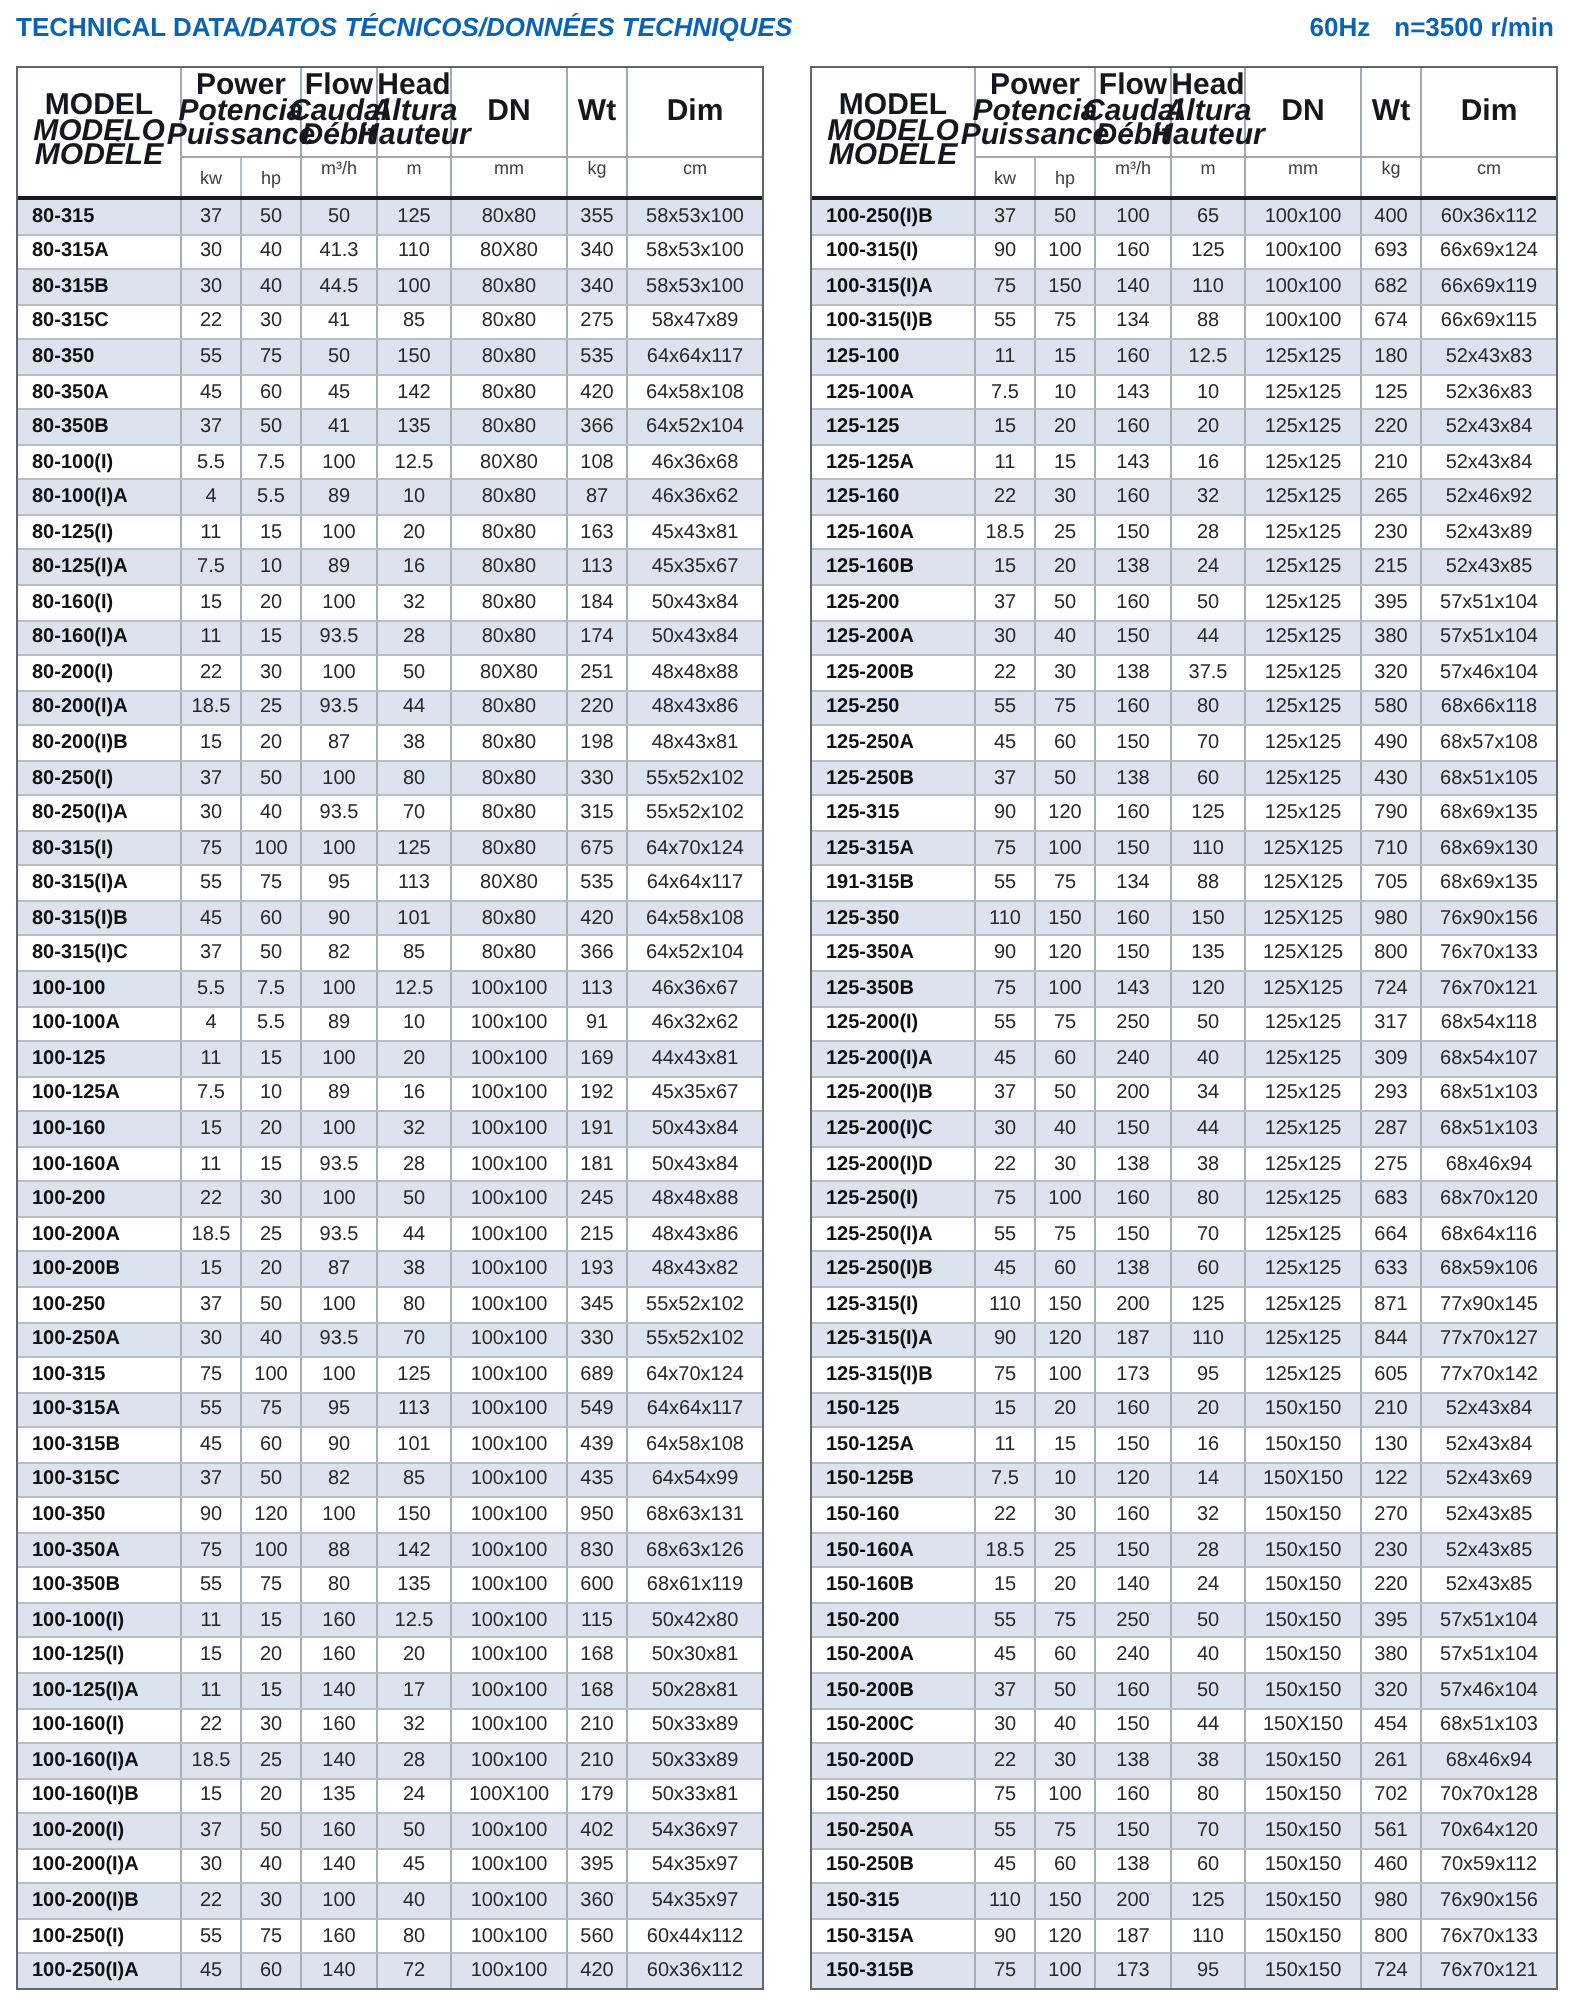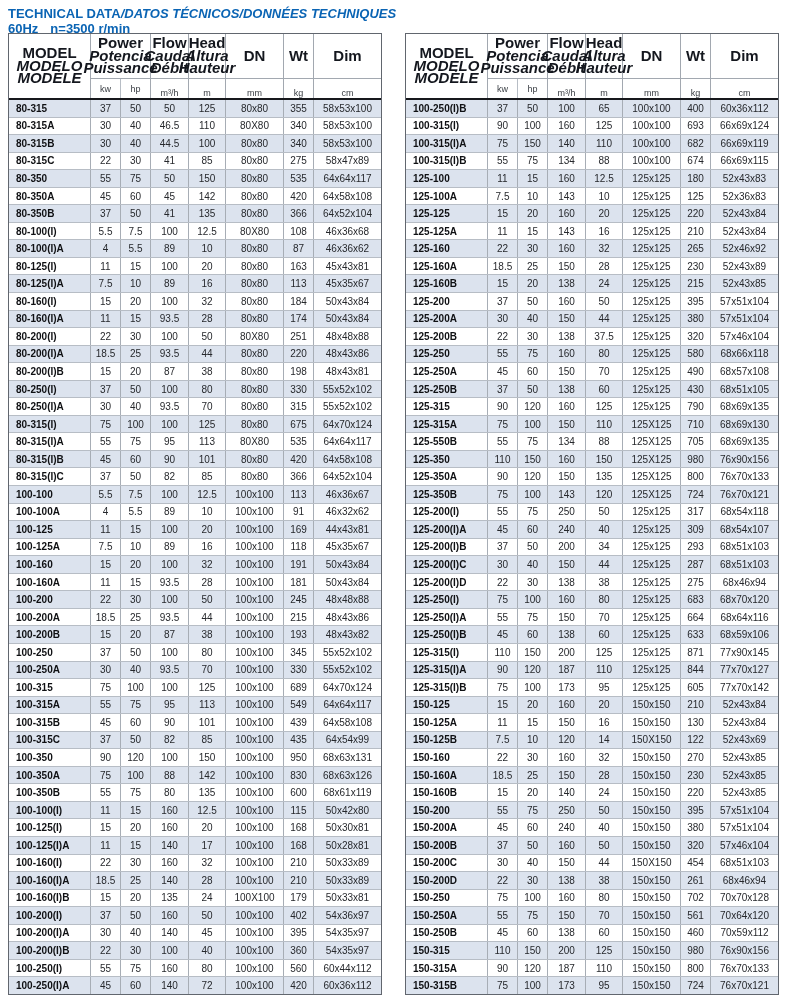--- a/index.html
+++ b/index.html
@@ -7,21 +7,21 @@
     width:787px; height:999px;
     background:#ffffff;
     font-family:"Liberation Sans", sans-serif;
     position:relative;
     overflow:hidden;
   }
   
   .titlebar {
     position:absolute; top:6px; left:8px; right:10px;
     display:flex; justify-content:space-between; align-items:baseline;
-    color:#0a64b4; font-weight:bold; font-size:13px; white-space:nowrap;flex-direction:column;
+    color:#0a64b4; font-weight:bold; font-size:13px; white-space:nowrap;
   }
   .title .it { font-style:italic; }
   .specs { display:flex; gap:12px; }
   
   .tables { position:absolute; top:33px; left:8px; display:flex; gap:23px; }
   .dtable {
     width:374px; height:962px; box-sizing:border-box;
     border:1px solid #61666e; background:#fff;
     display:flex; flex-direction:column;
   }
@@ -33,21 +33,21 @@
   .hcol { border-right:1px solid #a2a8b0; display:flex; flex-direction:column; min-width:0; }
   .hcol:last-child { border-right:none; }
   .hlabels {
     flex:1; display:flex; flex-direction:column; justify-content:center; align-items:center;
     font-weight:bold; font-size:15px; line-height:12.5px; color:#14171e;
     border-bottom:1px solid #a2a8b0; text-align:center;
   }
   .hcol.model .hlabels { border-bottom:none; }
   .hlabels .it, .hlabels [data-name$="-label-es"], .hlabels [data-name$="-label-fr"] { font-style:italic; }
   .hunits {
-    height:19px; flex:none; display:flex; align-items:flex-end; justify-content:center;
+    height:19px; flex:none; display:flex; align-items:flex-start; justify-content:center;
     font-size:9px; color:#3c4046;
   }
   .hunits.split { align-items:stretch; }
   .hunits.split span { flex:1; display:flex; align-items:center; justify-content:center; }
   .hunits.split span + span { border-left:1px solid #b7bdc5; }
   .tbody { flex:1; display:flex; flex-direction:column; min-height:0; }
   .trow {
     flex:1; min-height:0;
     display:grid; grid-template-columns:82px 30px 30px 38px 37px 58px 30px 1fr;
     border-top:1px solid #b7bdc5; background:#fff;
@@ -160,21 +160,21 @@
           <div class="tcell" data-name="flow-cell">50</div>
           <div class="tcell" data-name="head-cell">125</div>
           <div class="tcell" data-name="dn-cell">80x80</div>
           <div class="tcell" data-name="wt-cell">355</div>
           <div class="tcell" data-name="dim-cell">58x53x100</div>
         </div>
         <div class="trow" data-name="table-row">
           <div class="tcell model" data-name="model-cell">80-315A</div>
           <div class="tcell" data-name="kw-cell">30</div>
           <div class="tcell" data-name="hp-cell">40</div>
-          <div class="tcell" data-name="flow-cell">46.5</div>
+          <div class="tcell" data-name="flow-cell">41.3</div>
           <div class="tcell" data-name="head-cell">110</div>
           <div class="tcell" data-name="dn-cell">80X80</div>
           <div class="tcell" data-name="wt-cell">340</div>
           <div class="tcell" data-name="dim-cell">58x53x100</div>
         </div>
         <div class="trow odd" data-name="table-row">
           <div class="tcell model" data-name="model-cell">80-315B</div>
           <div class="tcell" data-name="kw-cell">30</div>
           <div class="tcell" data-name="hp-cell">40</div>
           <div class="tcell" data-name="flow-cell">44.5</div>
@@ -403,21 +403,21 @@
           <div class="tcell" data-name="wt-cell">169</div>
           <div class="tcell" data-name="dim-cell">44x43x81</div>
         </div>
         <div class="trow" data-name="table-row">
           <div class="tcell model" data-name="model-cell">100-125A</div>
           <div class="tcell" data-name="kw-cell">7.5</div>
           <div class="tcell" data-name="hp-cell">10</div>
           <div class="tcell" data-name="flow-cell">89</div>
           <div class="tcell" data-name="head-cell">16</div>
           <div class="tcell" data-name="dn-cell">100x100</div>
-          <div class="tcell" data-name="wt-cell">118</div>
+          <div class="tcell" data-name="wt-cell">192</div>
           <div class="tcell" data-name="dim-cell">45x35x67</div>
         </div>
         <div class="trow odd" data-name="table-row">
           <div class="tcell model" data-name="model-cell">100-160</div>
           <div class="tcell" data-name="kw-cell">15</div>
           <div class="tcell" data-name="hp-cell">20</div>
           <div class="tcell" data-name="flow-cell">100</div>
           <div class="tcell" data-name="head-cell">32</div>
           <div class="tcell" data-name="dn-cell">100x100</div>
           <div class="tcell" data-name="wt-cell">191</div>
@@ -916,21 +916,21 @@
           <div class="tcell model" data-name="model-cell">125-315A</div>
           <div class="tcell" data-name="kw-cell">75</div>
           <div class="tcell" data-name="hp-cell">100</div>
           <div class="tcell" data-name="flow-cell">150</div>
           <div class="tcell" data-name="head-cell">110</div>
           <div class="tcell" data-name="dn-cell">125X125</div>
           <div class="tcell" data-name="wt-cell">710</div>
           <div class="tcell" data-name="dim-cell">68x69x130</div>
         </div>
         <div class="trow" data-name="table-row">
-          <div class="tcell model" data-name="model-cell">125-550B</div>
+          <div class="tcell model" data-name="model-cell">191-315B</div>
           <div class="tcell" data-name="kw-cell">55</div>
           <div class="tcell" data-name="hp-cell">75</div>
           <div class="tcell" data-name="flow-cell">134</div>
           <div class="tcell" data-name="head-cell">88</div>
           <div class="tcell" data-name="dn-cell">125X125</div>
           <div class="tcell" data-name="wt-cell">705</div>
           <div class="tcell" data-name="dim-cell">68x69x135</div>
         </div>
         <div class="trow odd" data-name="table-row">
           <div class="tcell model" data-name="model-cell">125-350</div>

